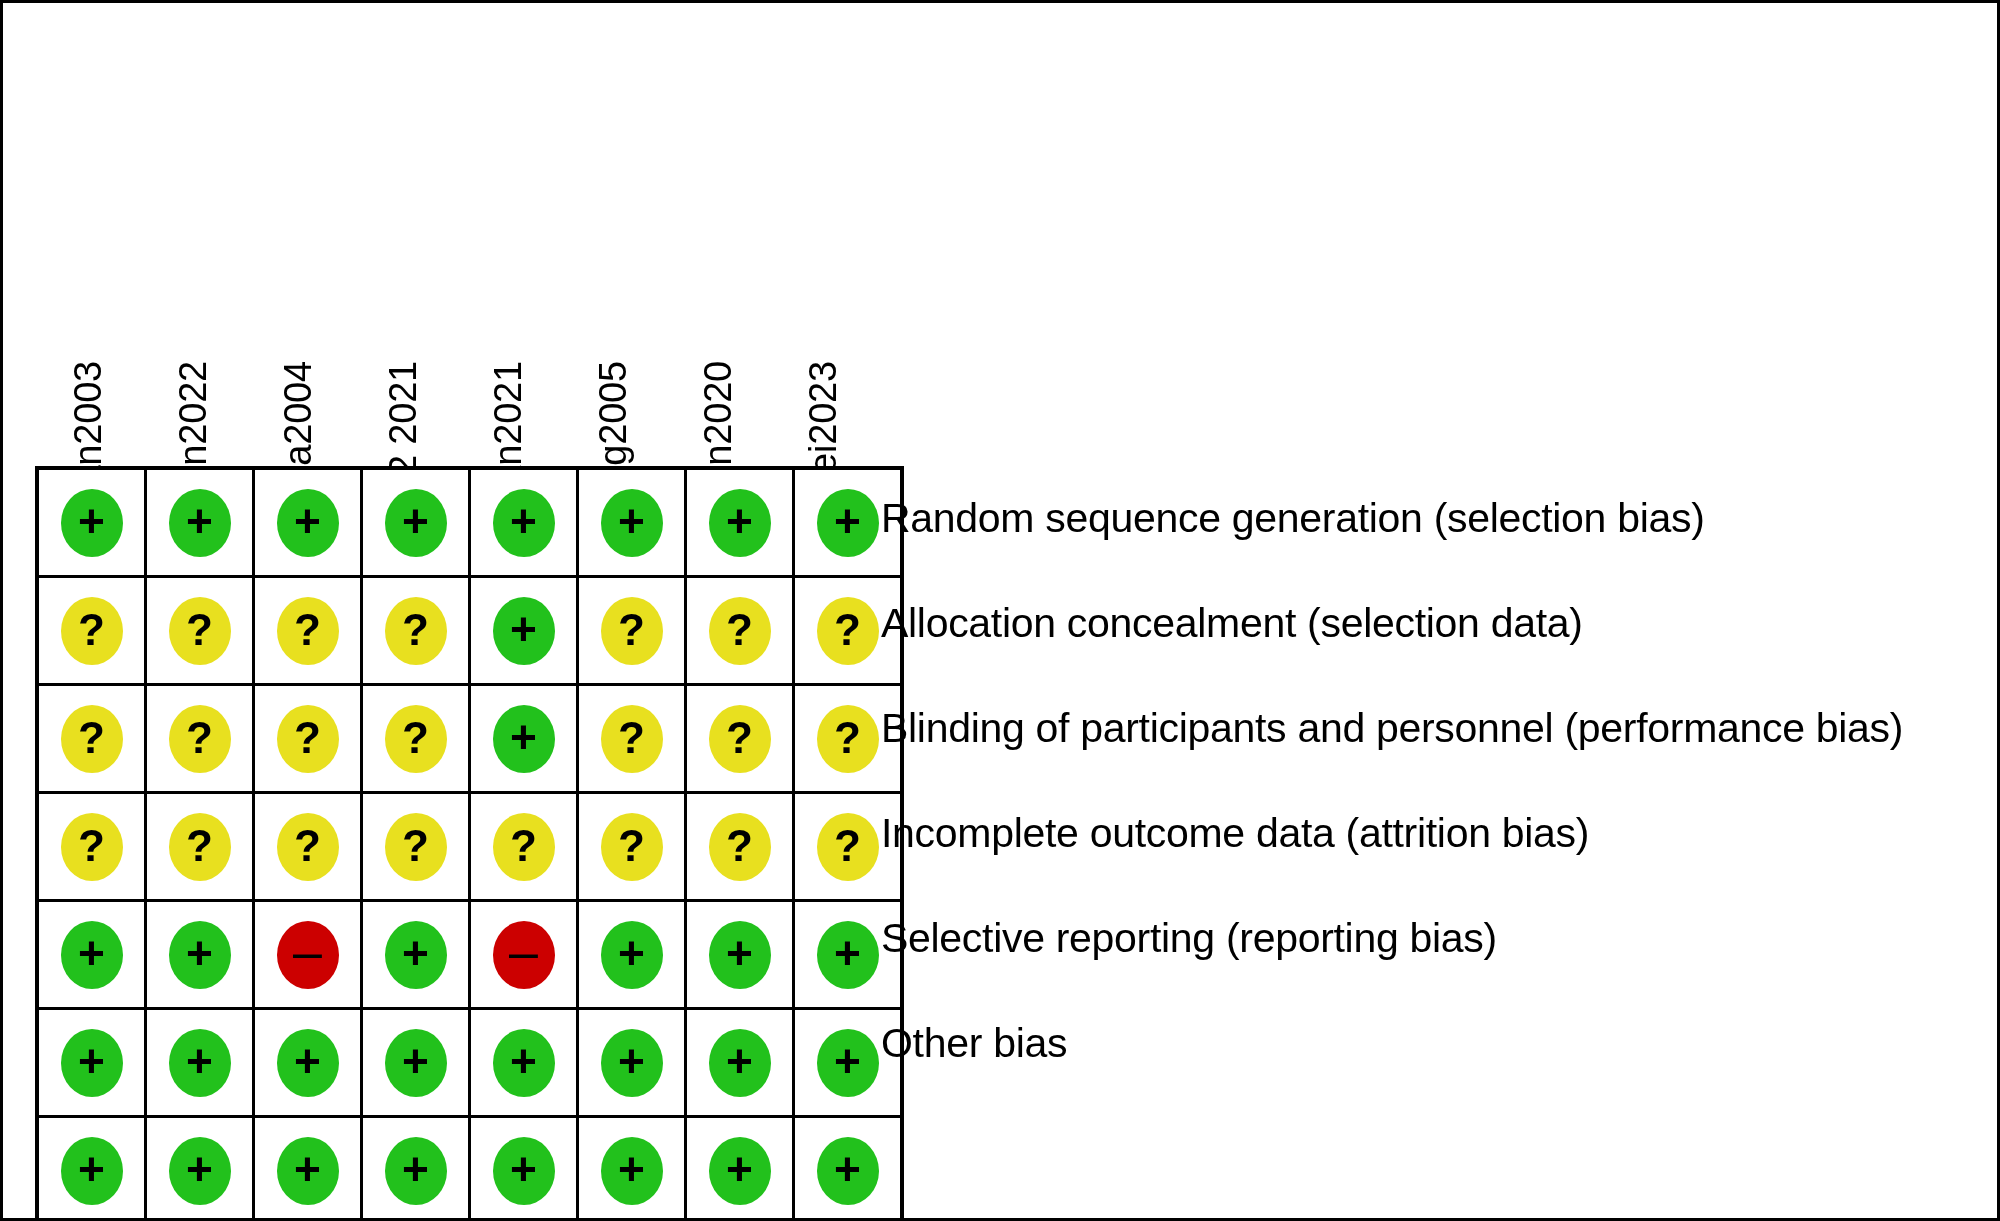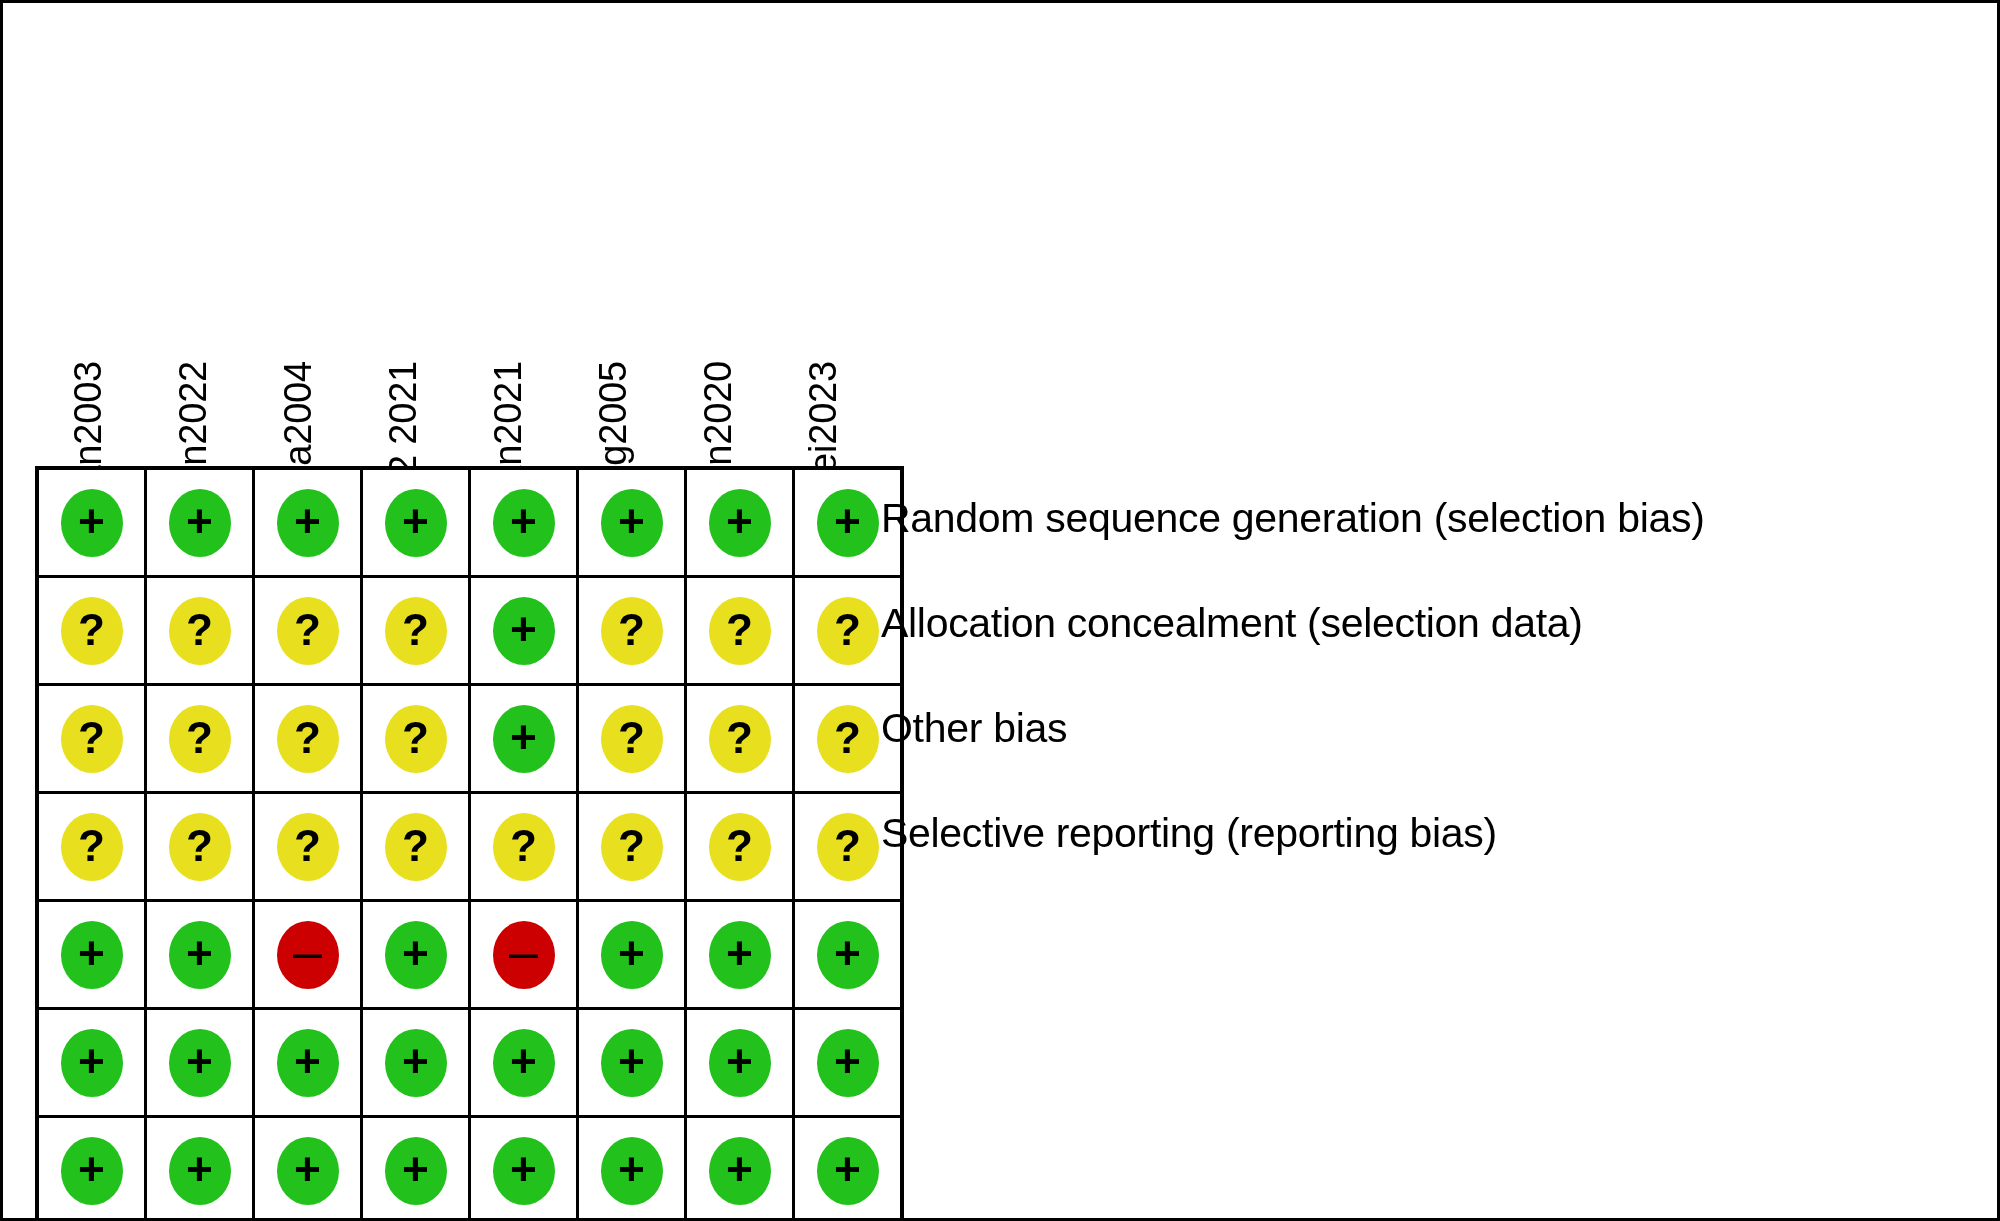--- a/index.html
+++ b/index.html
@@ -324,17 +324,19 @@
           <td><span class="judgement low">
               <span class="glyph-plus">+</span>
             </span></td>
         </tr>
       </tbody>
   </table>
 
   <div id="row-labels">
       <div class="row-label">Random sequence generation (selection bias)</div>
       <div class="row-label">Allocation concealment (selection data)</div>
+      <div class="row-label">Blinding of participants and personnel (performance bias)</div>
+      <div class="row-label">Incomplete outcome data (attrition bias)</div>
+      <div class="row-label">Selective reporting (reporting bias)</div>
       <div class="row-label">Other bias</div>
-      <div class="row-label">Selective reporting (reporting bias)</div>
     </div>
 
 </div>
 
 </body></html>

